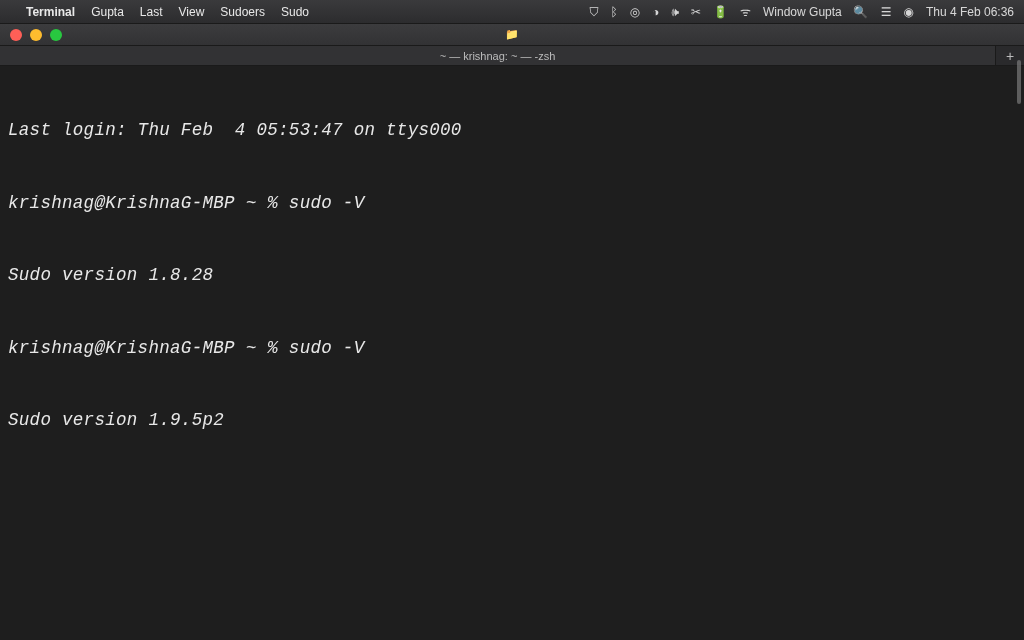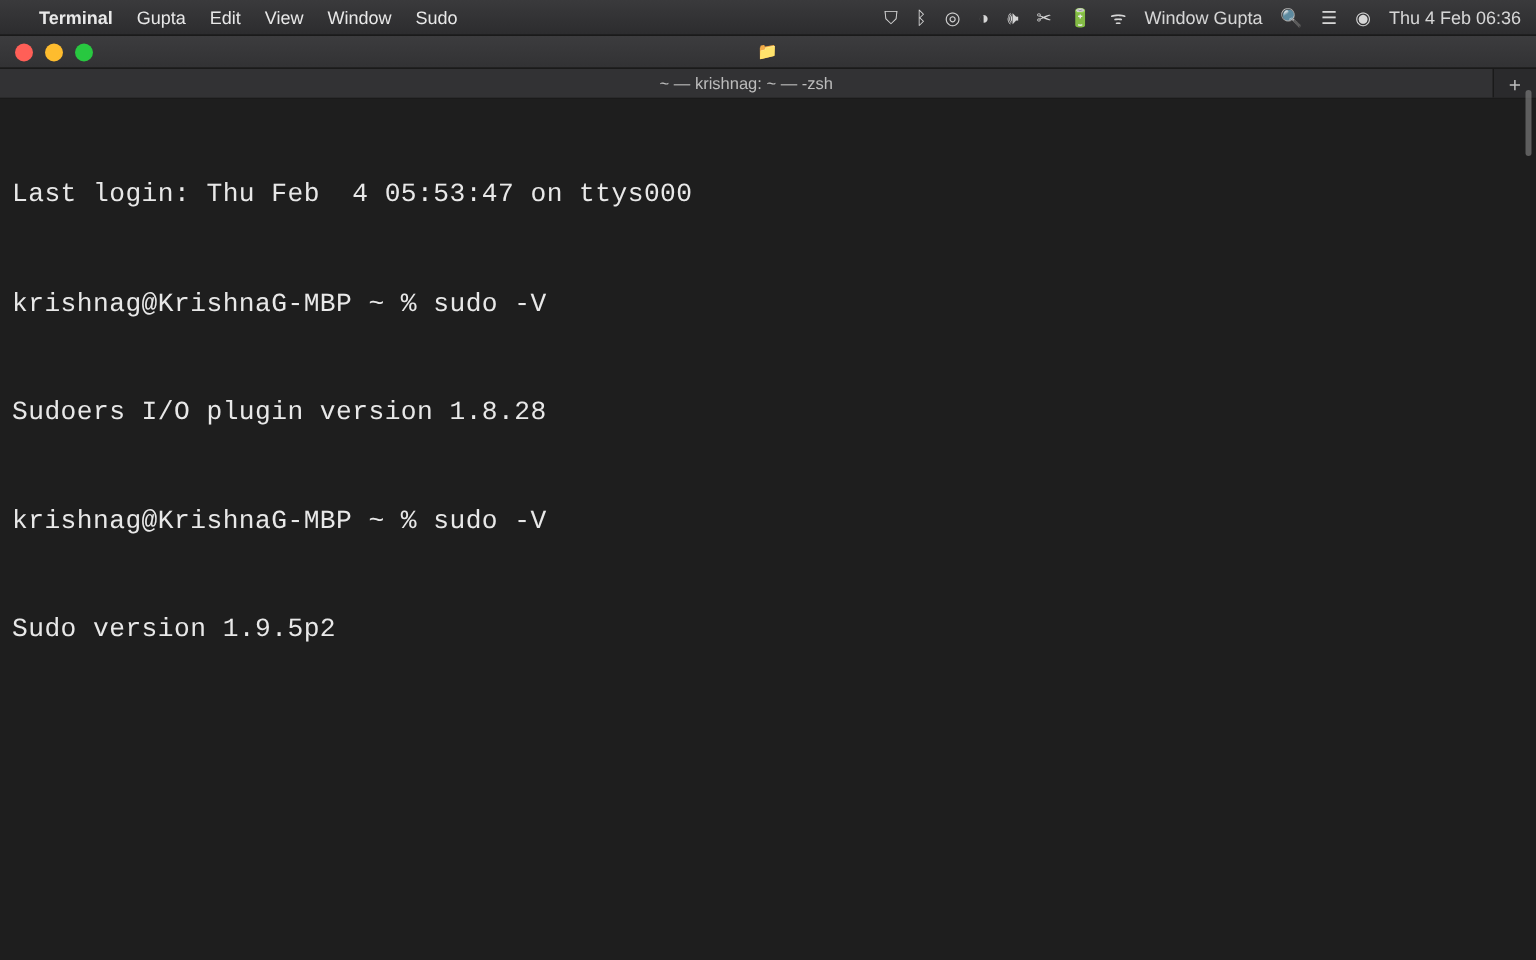--- a/index.html
+++ b/index.html
@@ -73,43 +73,43 @@
     }
     .terminal {
       padding: 4px 8px 8px 8px;
       font-family: "SF Mono", Menlo, Monaco, "Courier New", monospace;
       font-size: 17.5px;
       line-height: 1.38;
       color: #e8e8e8;
       white-space: pre;
       letter-spacing: 0.3px;
     }
-    .terminal-line { display: block; }
+    .terminal-line { display: block; font-style: italic; }
     .scrollbar-track {
       position: absolute;
       top: 60px;
       right: 3px;
       width: 4px;
       height: 44px;
       background: #888;
       border-radius: 2px;
       opacity: 0.6;
     }
   </style>
 </head>
 <body>
 
 <div class="menubar">
   <div class="menubar-left">
     <span class="apple-logo"></span>
     <span class="menu-item app-name">Terminal</span>
     <span class="menu-item">Gupta</span>
-    <span class="menu-item">Edit</span>
+    <span class="menu-item">Last</span>
     <span class="menu-item">View</span>
-    <span class="menu-item">Window</span>
+    <span class="menu-item">Sudoers</span>
     <span class="menu-item">Sudo</span>
   </div>
   <div class="menubar-right">
     <span class="status-icon">⛉</span>
     <span class="status-icon">ᛒ</span>
     <span class="status-icon">◎</span>
     <span class="status-icon">◑</span>
     <span class="status-icon">🕪</span>
     <span class="status-icon">✂</span>
     <span class="status-icon">🔋</span>
@@ -136,21 +136,21 @@
 <div class="tabbar">
   <div class="tab">
     <span>~ — krishnag: ~ — -zsh</span>
   </div>
   <div class="tab-add">+</div>
 </div>
 
 <div class="terminal">
   <span class="terminal-line">Last login: Thu Feb  4 05:53:47 on ttys000</span>
   <span class="terminal-line">krishnag@KrishnaG-MBP ~ % sudo -V</span>
-  <span class="terminal-line">Sudoers I/O plugin version 1.8.28</span>
+  <span class="terminal-line">Sudo version 1.8.28</span>
   <span class="terminal-line">krishnag@KrishnaG-MBP ~ % sudo -V</span>
   <span class="terminal-line">Sudo version 1.9.5p2</span>
   
   
   
   
   
 </div>
 
 <div class="scrollbar-track"></div>

